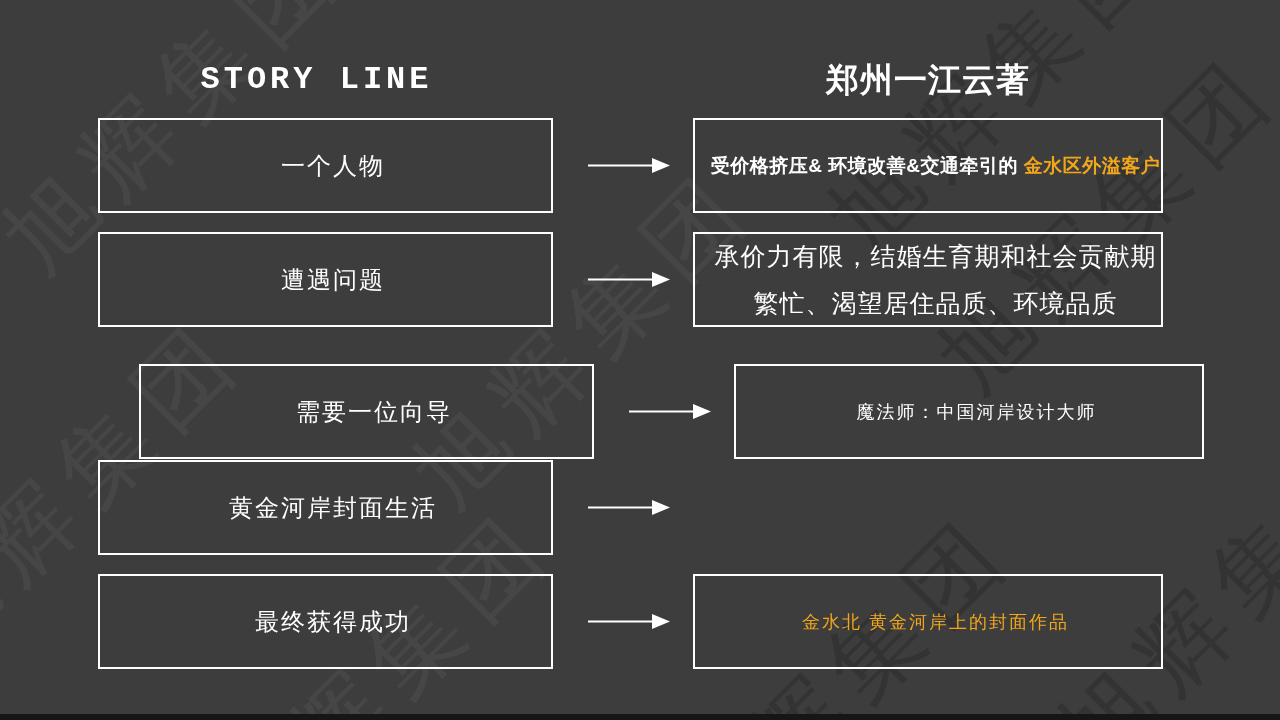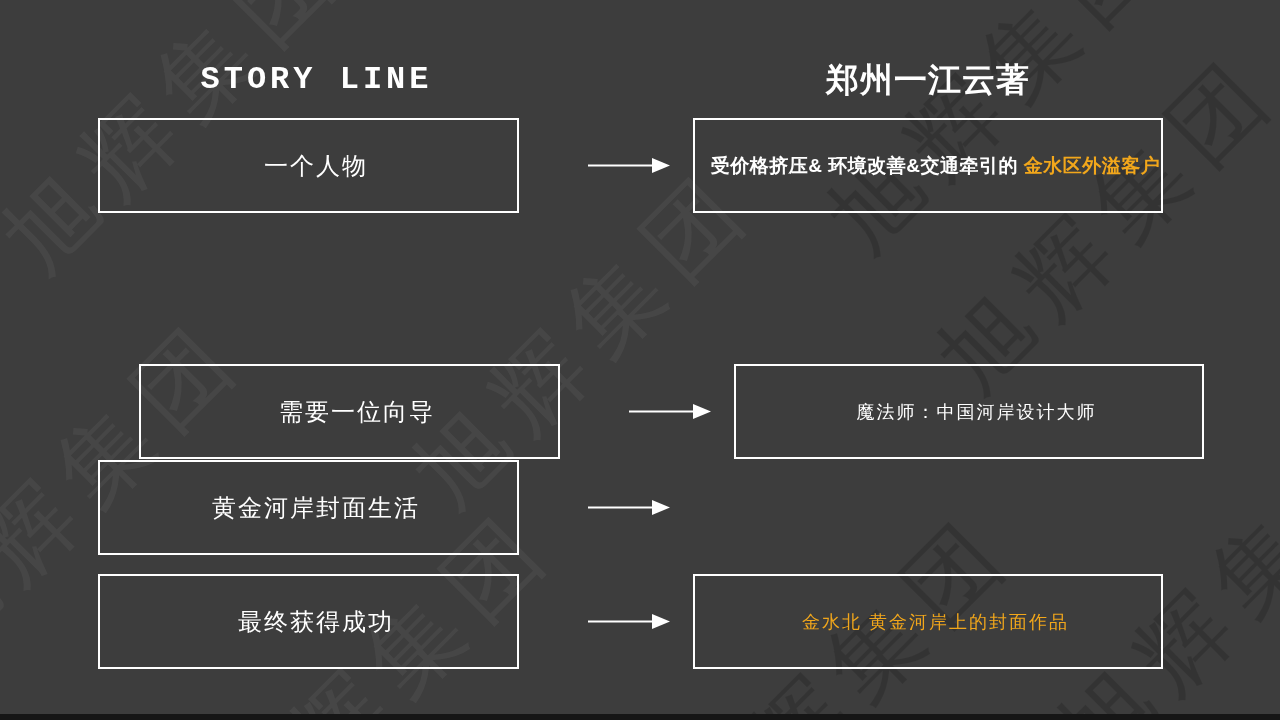--- a/index.html
+++ b/index.html
@@ -61,21 +61,21 @@
     height: 95px;
     border: 2px solid #FFFFFF;
     display: flex;
     flex-direction: column;
     align-items: center;
     justify-content: center;
     text-align: center;
     color: #FFFFFF;
     padding-left: 15px;
   }
-  .box-left  { left: 98px;  width: 421px; }
+  .box-left  { left: 98px;  width: 455px; }
   .box-right { left: 693px; width: 470px; }
 
   .left-label { font-size: 24px; letter-spacing: 2px; color: #FFFFFF; }
 
   .dual-small { font-size: 19px; font-weight: bold; line-height: 46px; letter-spacing: 0.5px; }
   .dual-large { font-size: 25px; font-weight: 400; line-height: 47px; letter-spacing: 1px; }
   .single     { font-size: 18px; letter-spacing: 2px; }
   .bold       { font-weight: normal; }
   .accent     { color: #F2A71B; }
 
@@ -119,20 +119,33 @@
     </div>
     <svg class="arrow" viewBox="0 0 84 17">
       <line x1="0" y1="8.5" x2="64" y2="8.5" stroke="#FFFFFF" stroke-width="2"></line>
       <polygon points="64,1 82,8.5 64,16" fill="#FFFFFF"></polygon>
     </svg>
     <div class="box box-right">
       <div class="dual-small"><span>受价格挤压&amp; 环境改善&amp;交通牵引的 </span><span class="accent">金水区外溢客户</span></div>
     </div>
   </div>
 
+  <div class="row r2">
+    <div class="box box-left">
+      <span class="left-label">遭遇问题</span>
+    </div>
+    <svg class="arrow" viewBox="0 0 84 17">
+      <line x1="0" y1="8.5" x2="64" y2="8.5" stroke="#FFFFFF" stroke-width="2"></line>
+      <polygon points="64,1 82,8.5 64,16" fill="#FFFFFF"></polygon>
+    </svg>
+    <div class="box box-right">
+      <div class="dual-large">承价力有限，结婚生育期和社会贡献期</div>
+      <div class="dual-large">繁忙、渴望居住品质、环境品质</div>
+    </div>
+  </div>
 
   <div class="row r3">
     <div class="box box-left">
       <span class="left-label">需要一位向导</span>
     </div>
     <svg class="arrow" viewBox="0 0 84 17">
       <line x1="0" y1="8.5" x2="64" y2="8.5" stroke="#FFFFFF" stroke-width="2"></line>
       <polygon points="64,1 82,8.5 64,16" fill="#FFFFFF"></polygon>
     </svg>
     <div class="box box-right">

